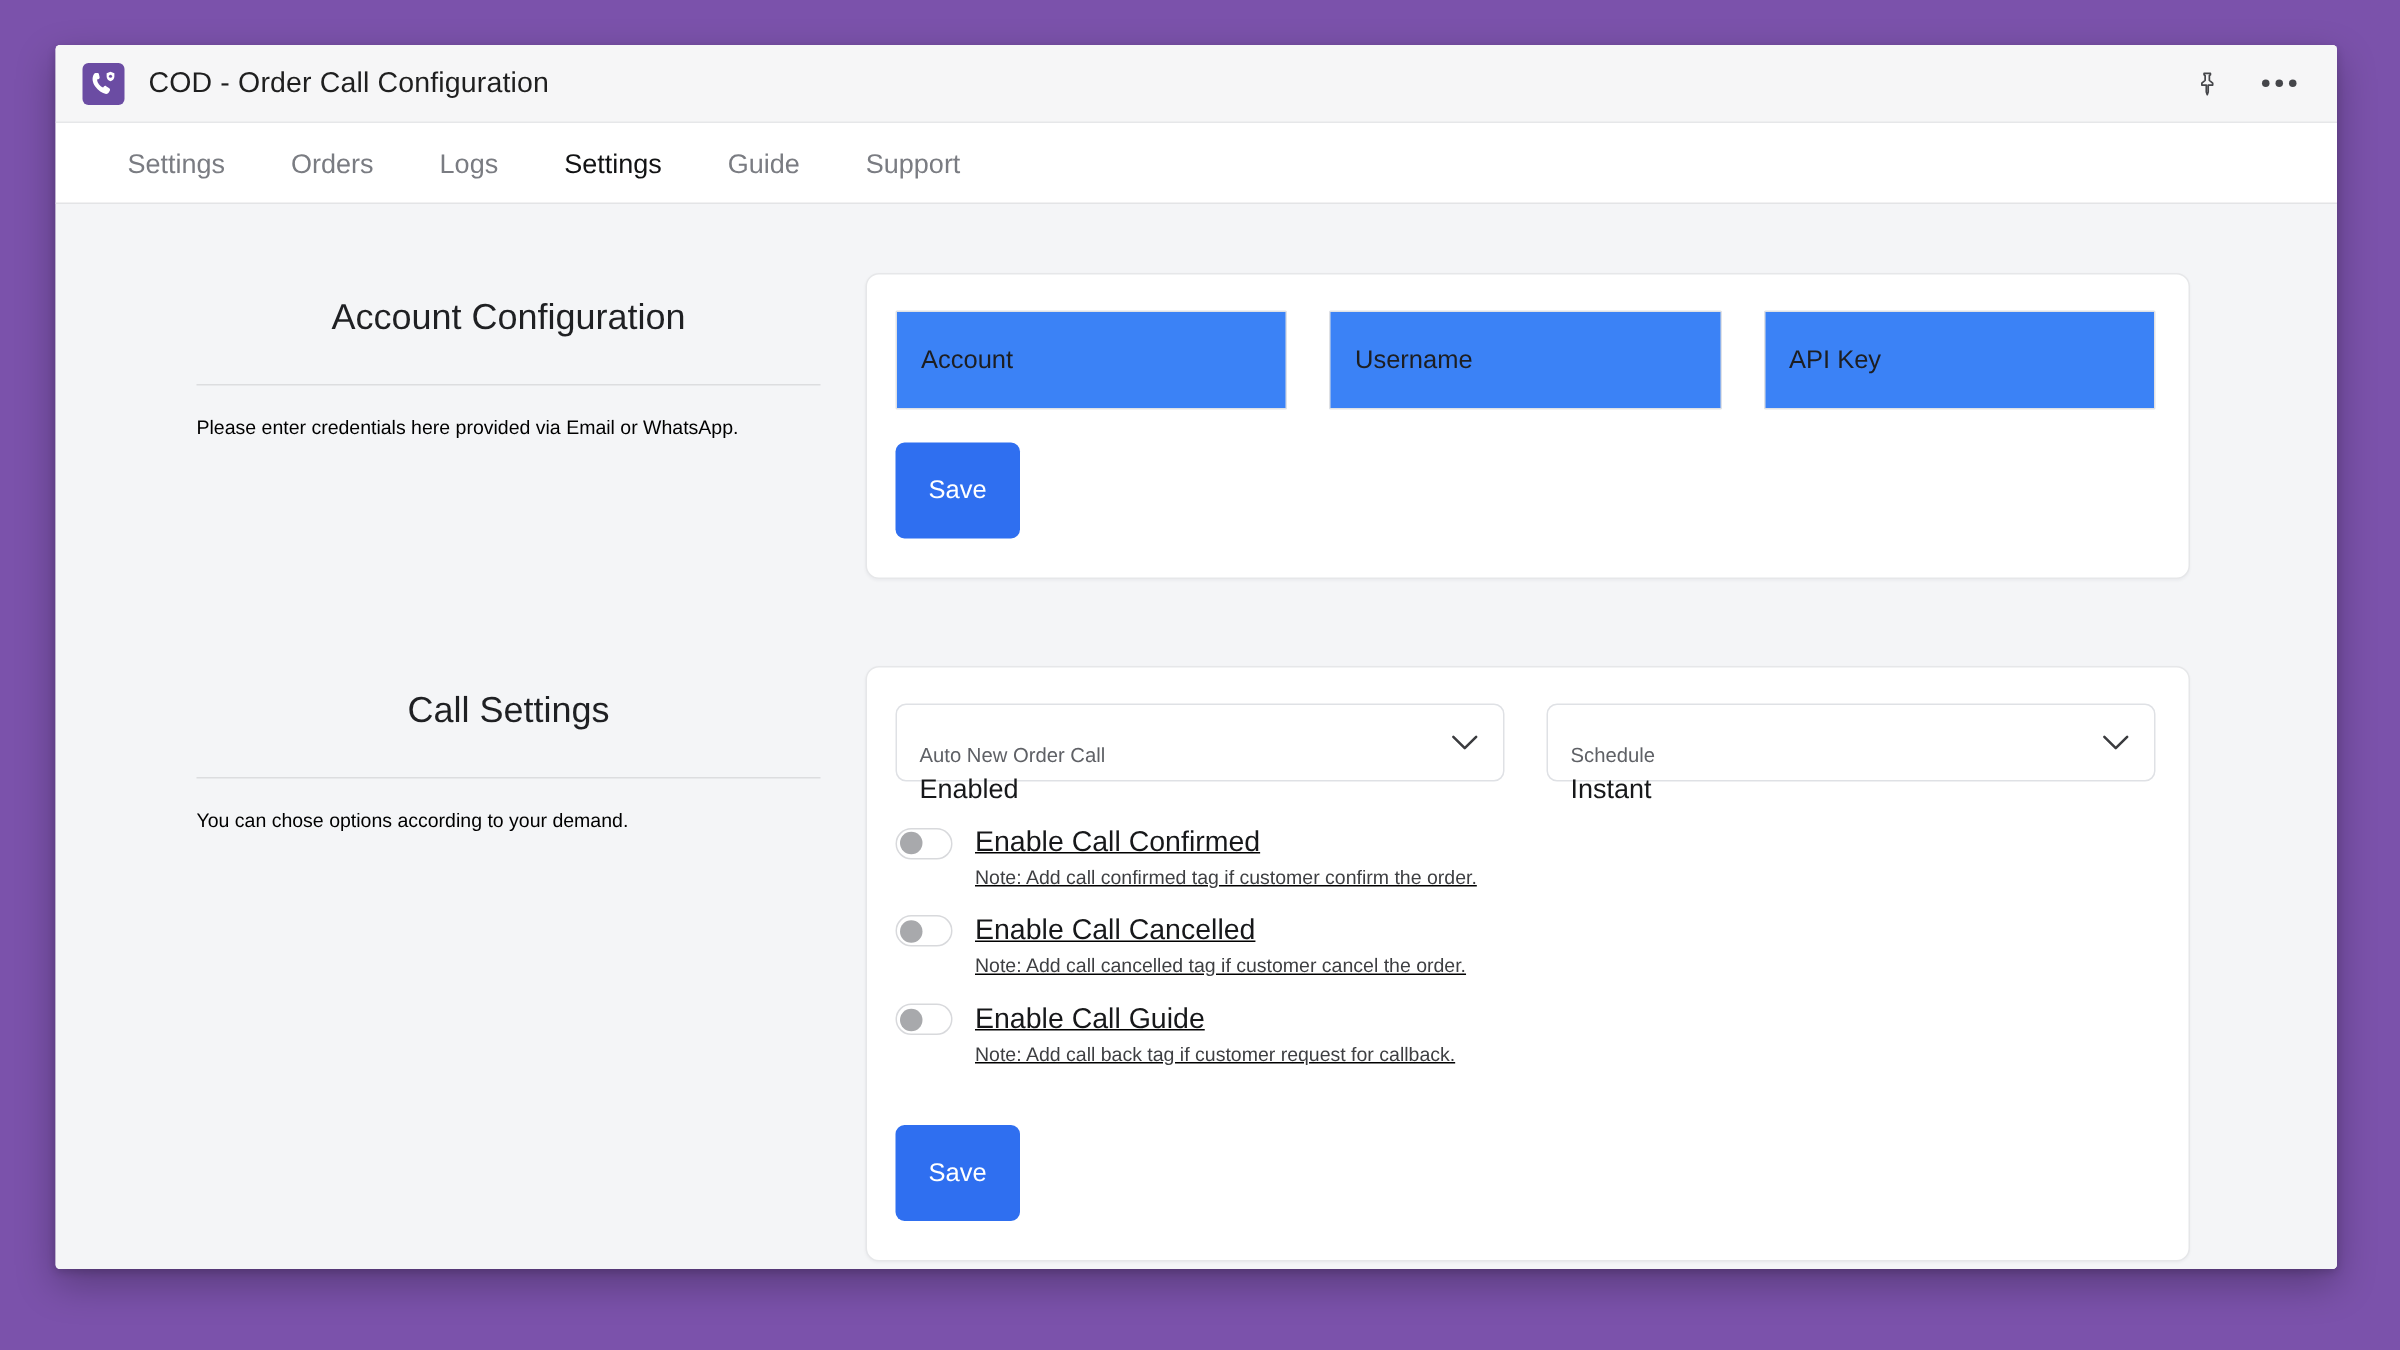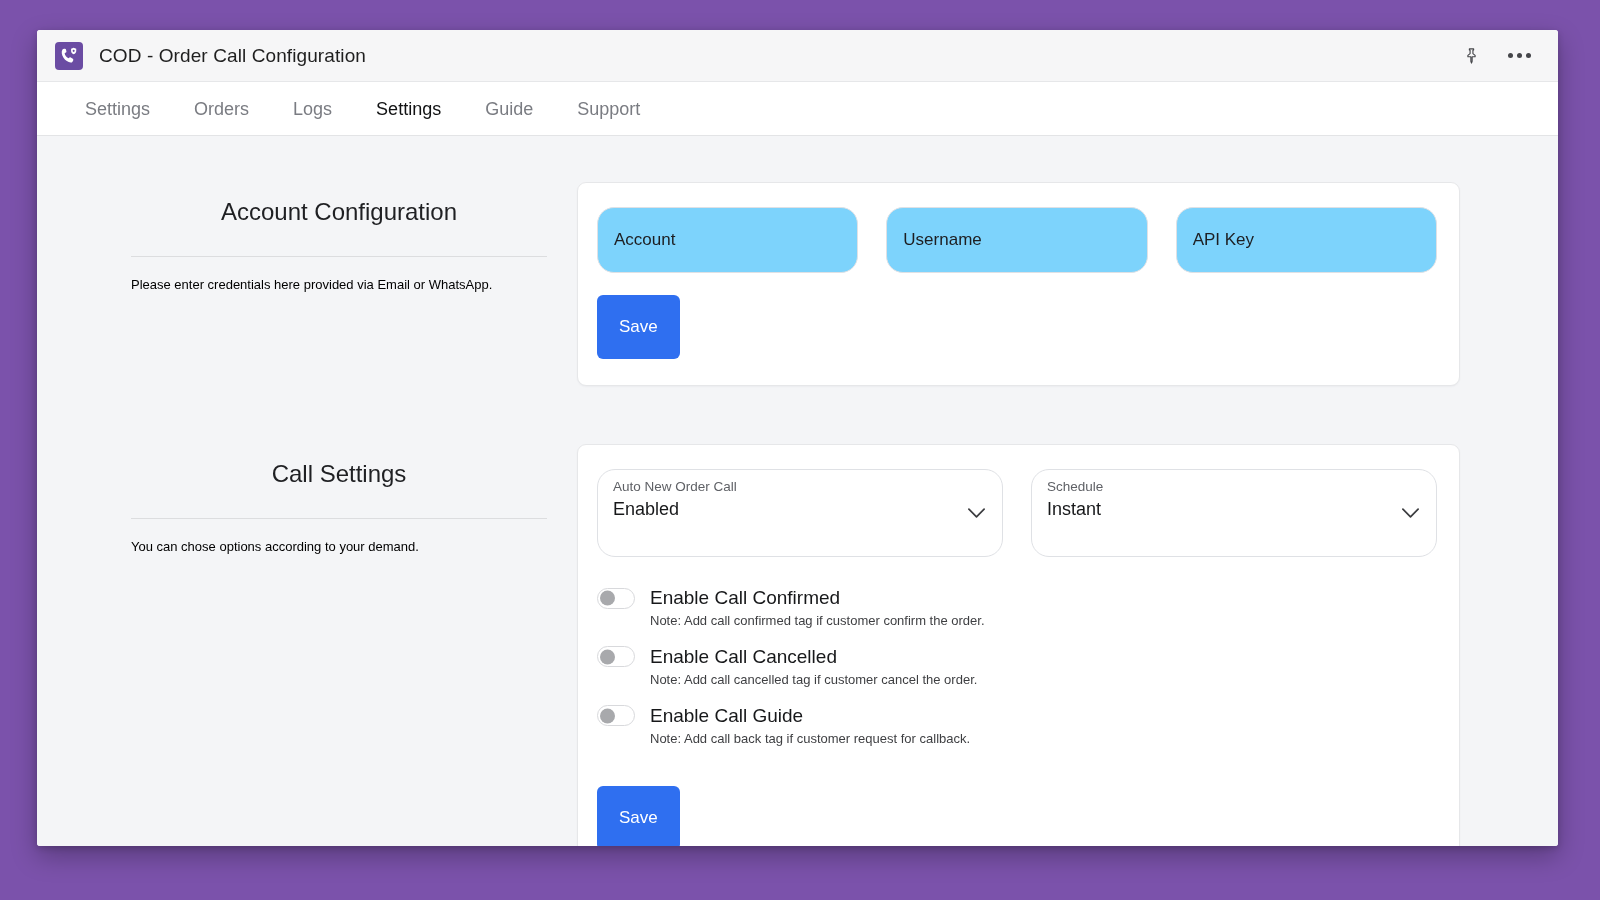--- a/index.html
+++ b/index.html
@@ -145,22 +145,22 @@
 
   
   .field-row {
     display: flex;
     gap: 28px;
   }
   .text-field {
     flex: 1 1 0;
     height: 66px;
     border: 1px solid #dfe1e5;
-    border-radius: 17px;
-    background: #7dd3fc;
+    border-radius: 1px;
+    background: #3b82f6;
     display: flex;
     align-items: center;
     padding: 0 16px;
     font-size: 17px;
     color: #1d1e21;
     cursor: text;
   }
 
   .btn-save {
     margin-top: 22px;
@@ -177,25 +177,25 @@
     align-items: center;
   }
 
   
   .select-row {
     display: flex;
     gap: 28px;
   }
   .select-box {
     flex: 1 1 0;
-    height: 88px;
+    height: 52px;
     border: 1px solid #dfe1e5;
-    border-radius: 18px;
+    border-radius: 7px;
     background: #fff;
-    padding: 9px 16px 0 15px;
+    padding: 26px 16px 0 15px;
     position: relative;
     cursor: pointer;
   }
   .select-label {
     font-size: 13.5px;
     color: #5f6166;
     line-height: 1.2;
     display: block;
   }
   .select-value {
@@ -208,21 +208,21 @@
   .chev {
     position: absolute;
     right: 16px; top: 50%;
     transform: translateY(-50%);
     color: #3b3c3f;
     display: flex;
   }
 
   
   .toggle-list { margin-top: 30px; }
-  .toggle-row { margin-bottom: 16px; }
+  .toggle-row { margin-bottom: 16px; text-decoration: underline; }
   .toggle-head {
     display: flex;
     align-items: center;
     gap: 15px;
   }
   .toggle {
     width: 38px; height: 21px;
     border-radius: 11px;
     background: #ffffff;
     border: 1px solid #d8d9dc;

